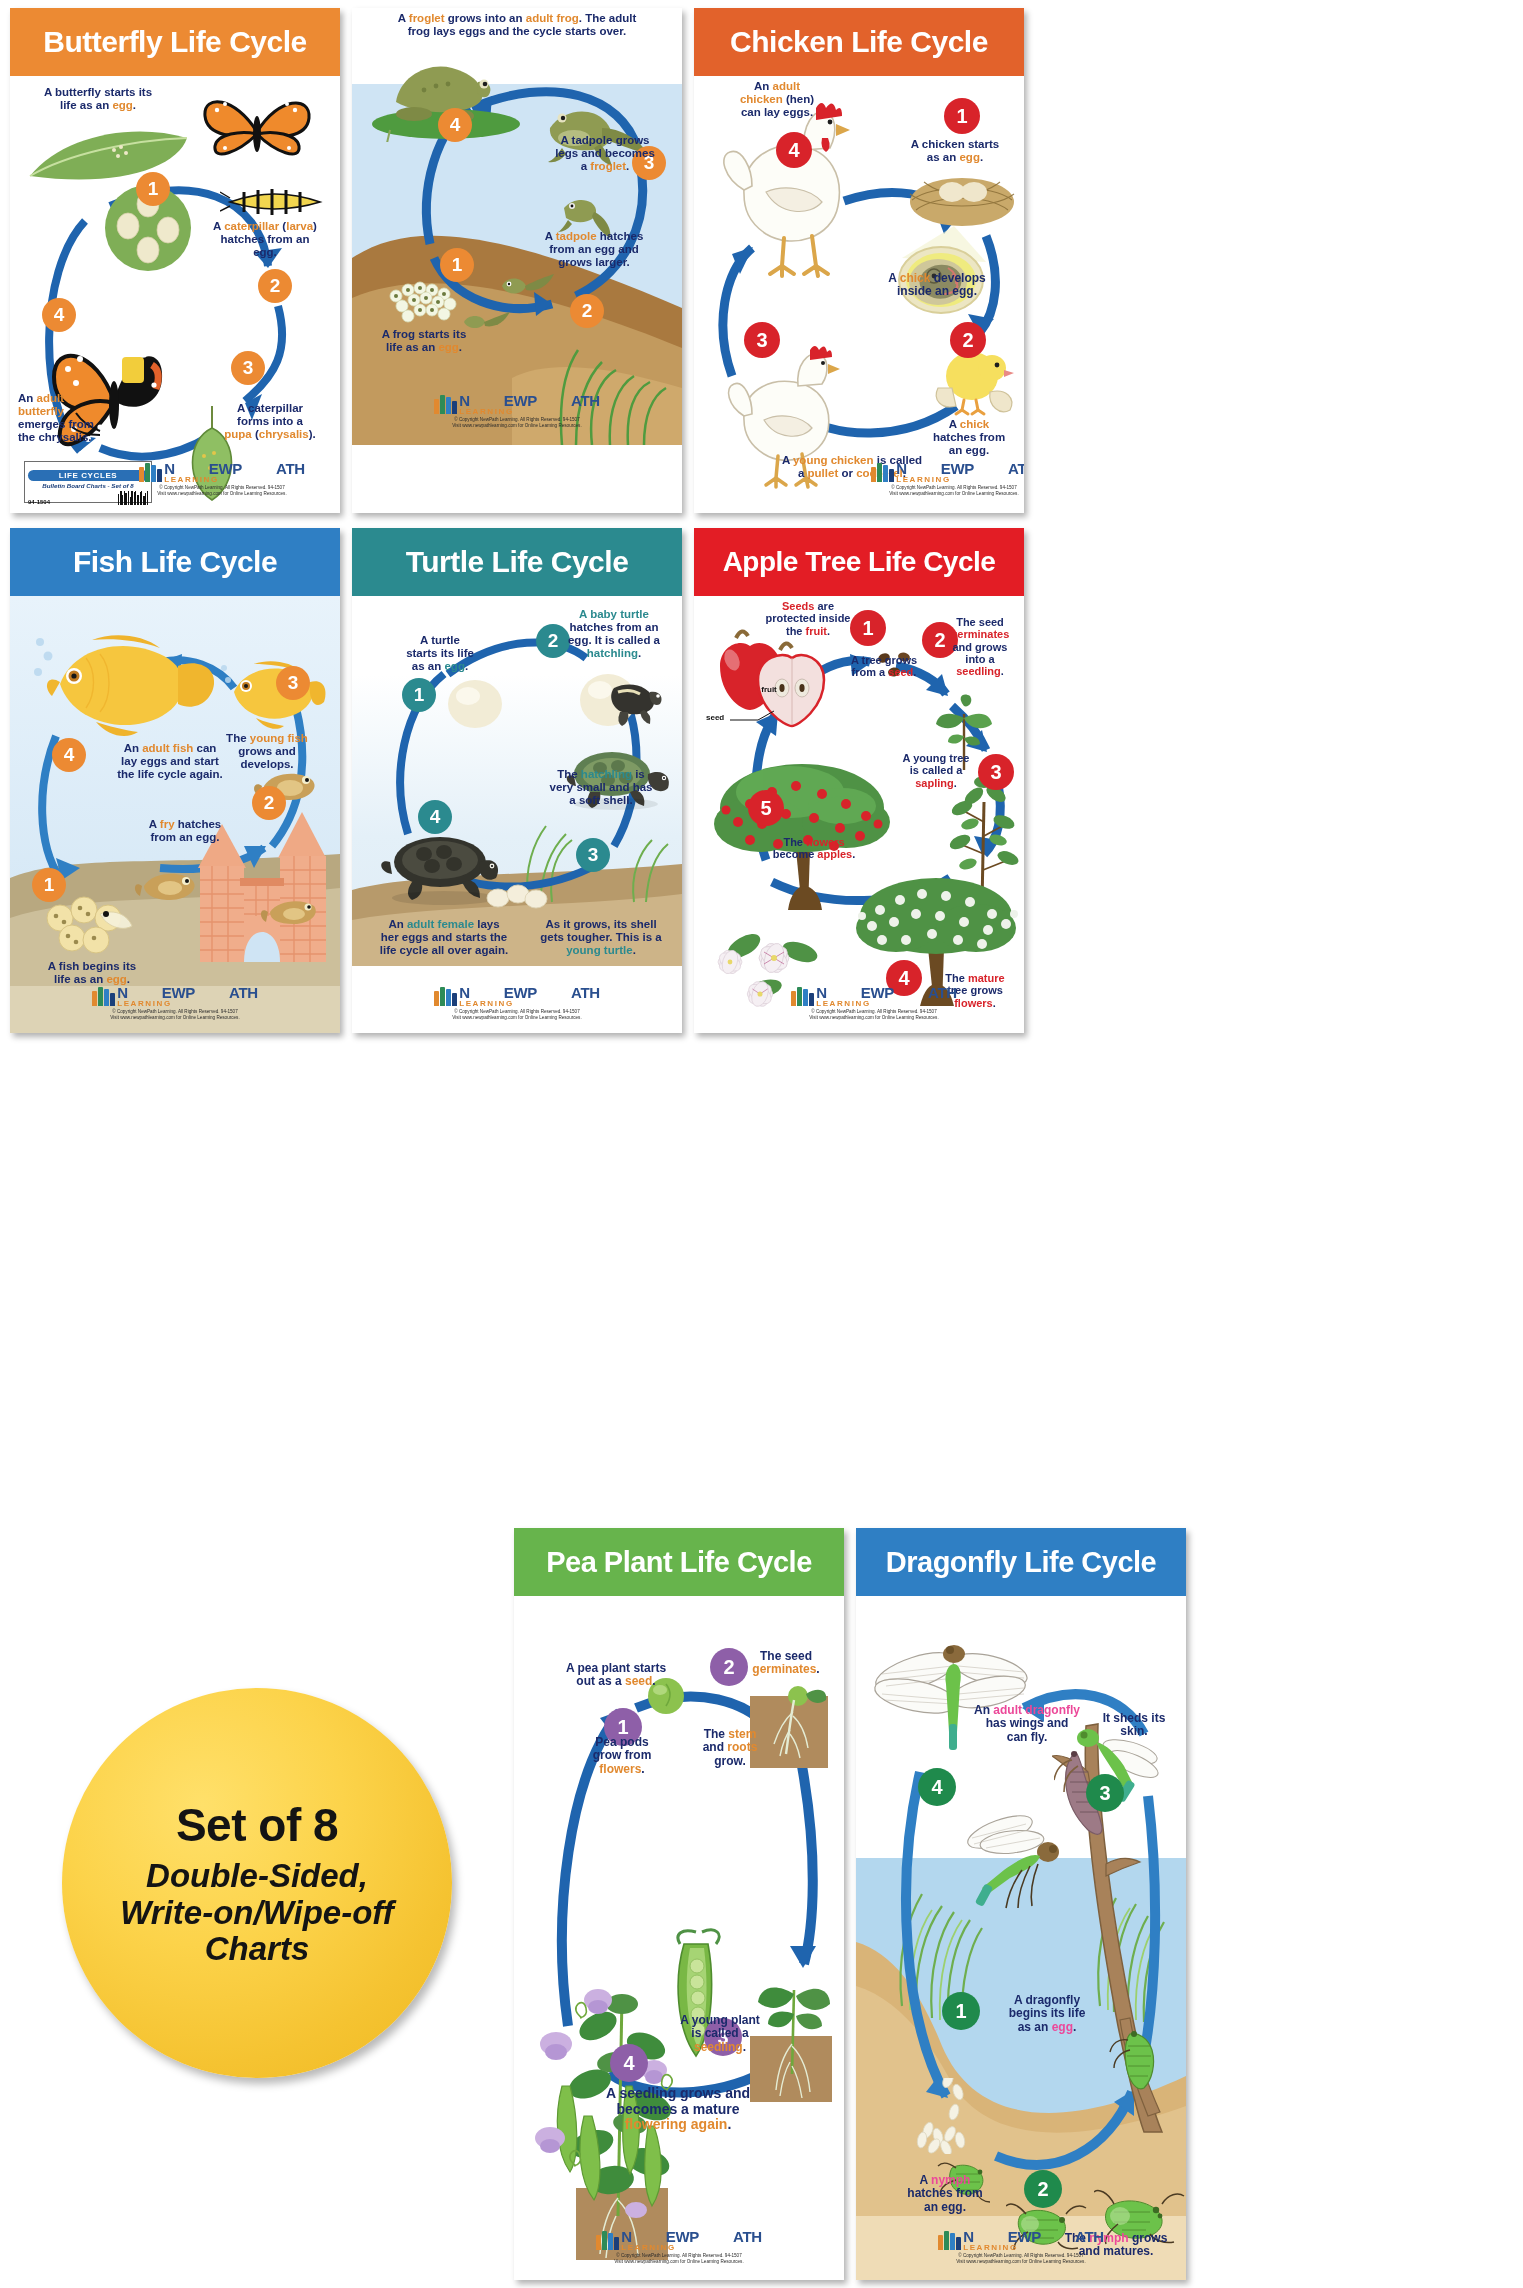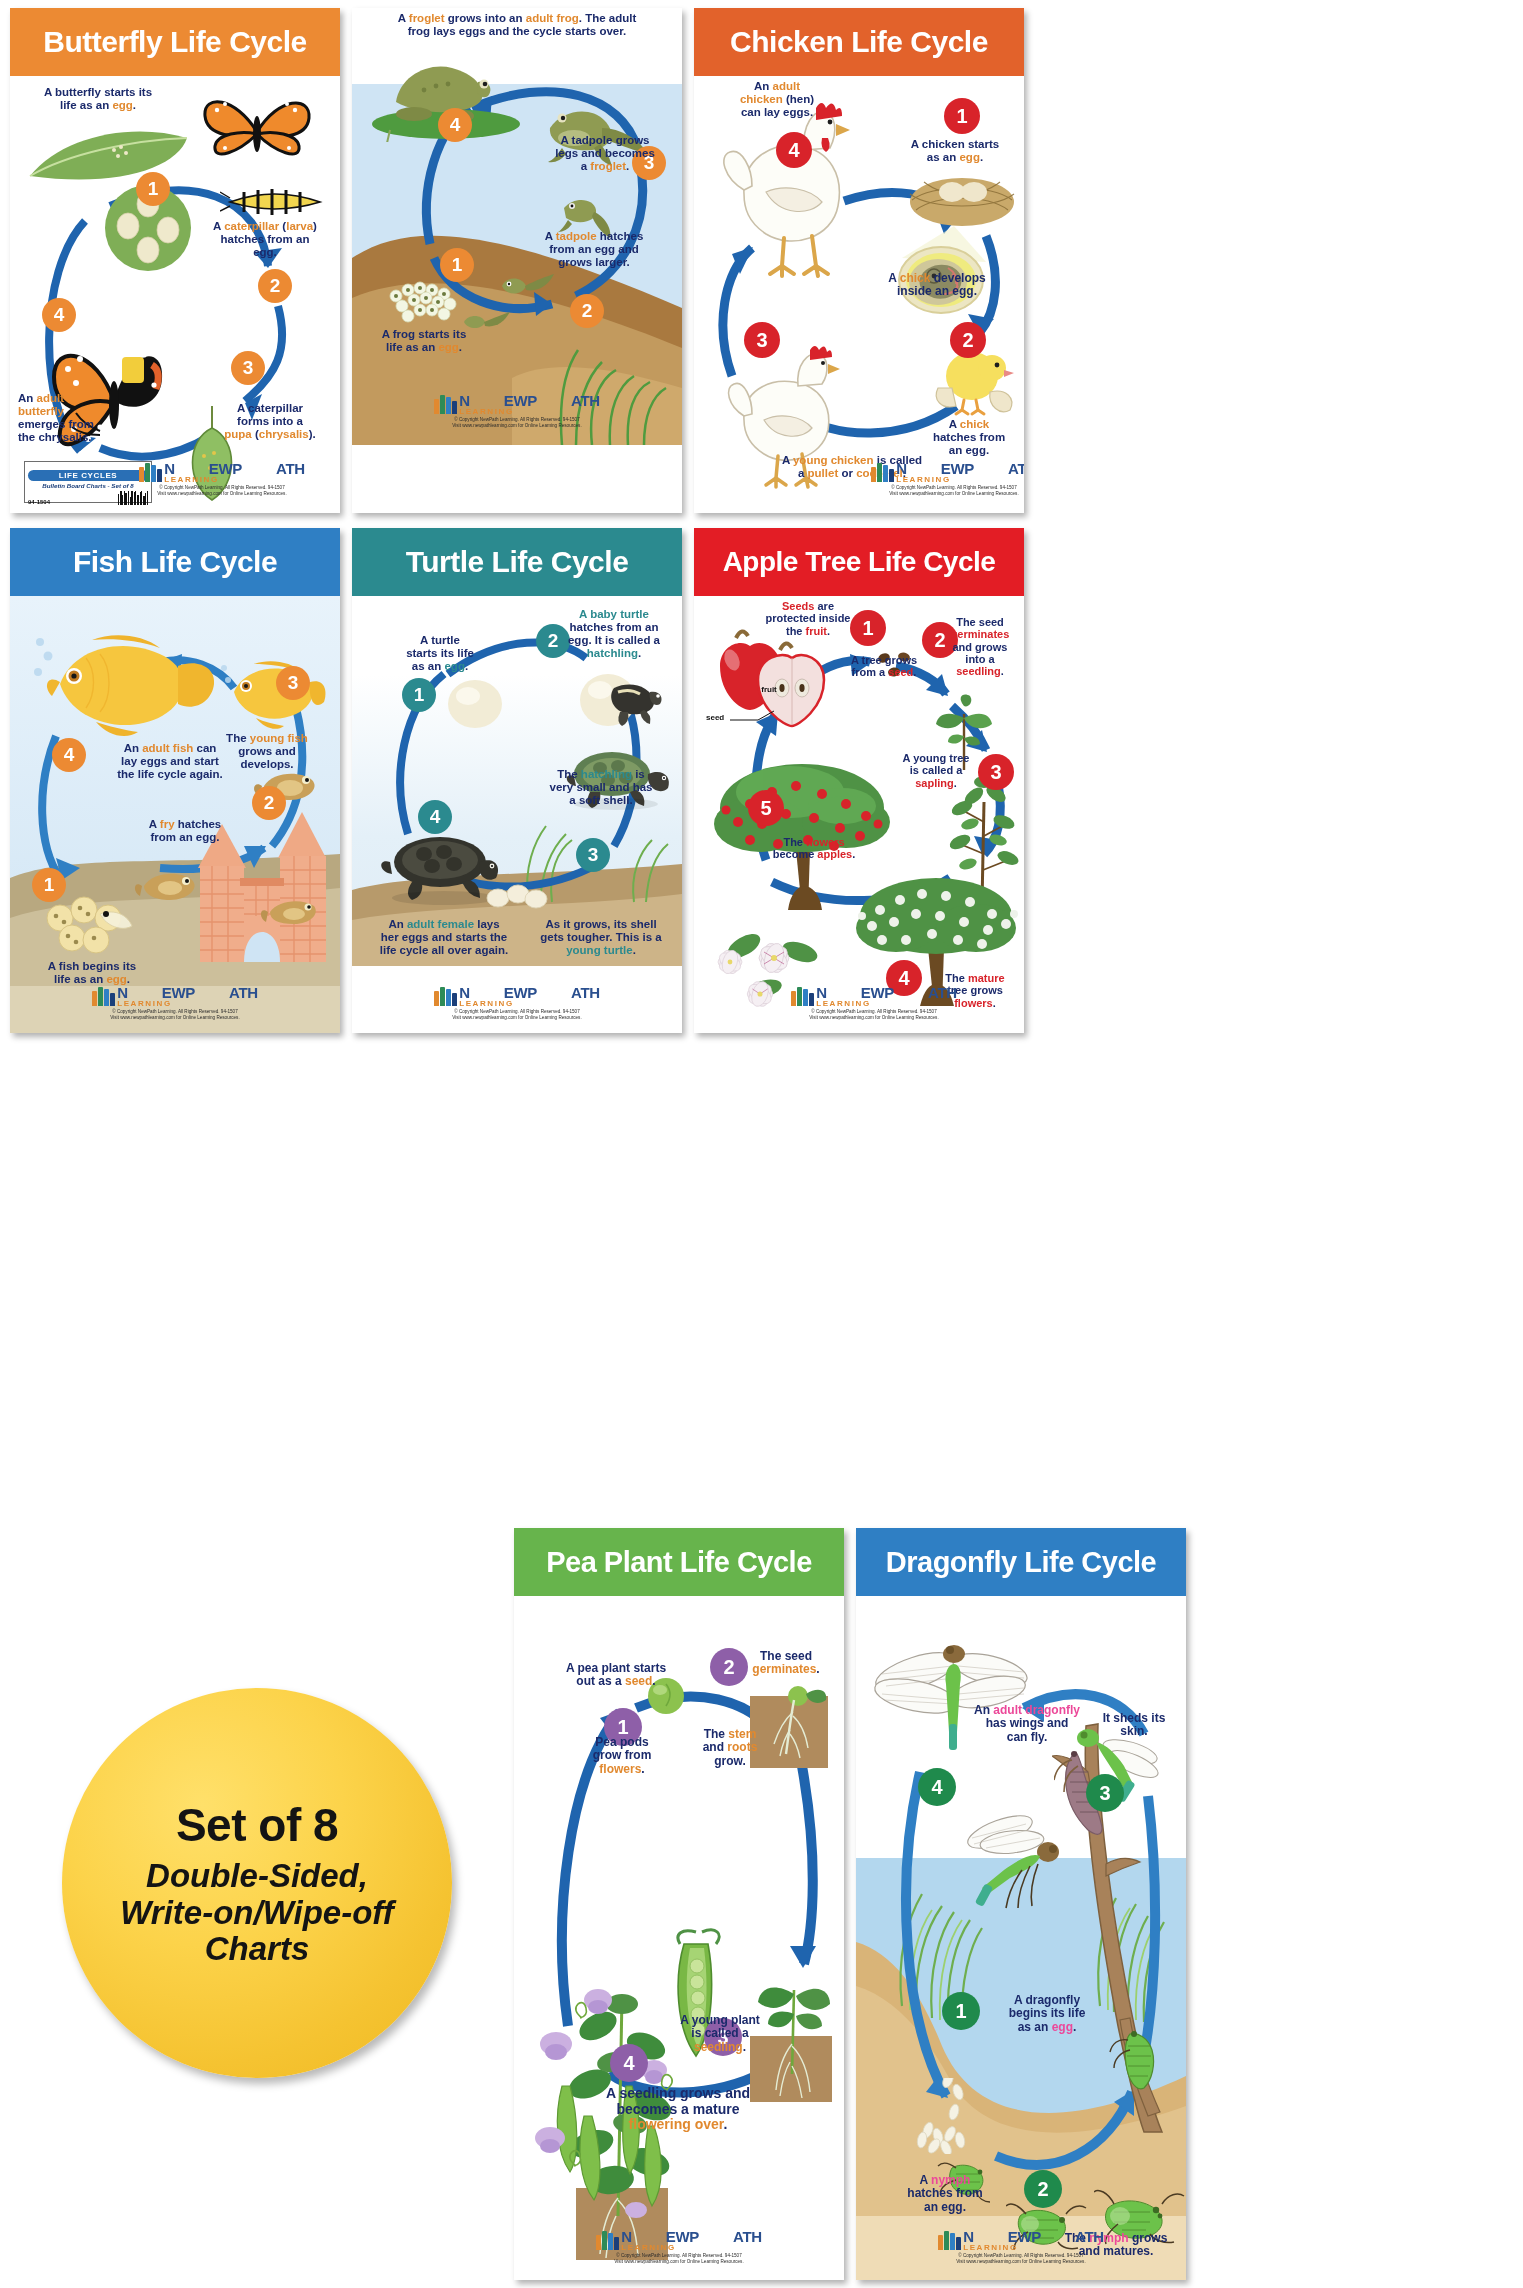--- a/index.html
+++ b/index.html
@@ -1260,21 +1260,21 @@
     <div class="cap" style="left:170px; top:132px; width:92px; font-size:12px;">
       The <span class="o">stem</span><br>and <span class="o">roots</span><br>grow.
     </div>
     <div class="cap" style="left:52px; top:140px; width:112px; font-size:12px;">
       Pea pods<br>grow from<br><span class="o">flowers</span>.
     </div>
     <div class="cap" style="left:142px; top:418px; width:128px; font-size:12px;">
       A young plant<br>is called a<br><span class="o">seedling</span>.
     </div>
     <div class="cap" style="left:66px; top:490px; width:196px; font-size:14px;">
-      A seedling grows and<br>becomes a mature<br><span class="o">flowering over</span>.
+      A seedling grows and<br>becomes a mature<br><span class="o">flowering again</span>.
     </div>
 
     <div class="logo-block" style="left:65px; top:634px;">
       <div class="logo-row">
         <div class="logo-book">
           <i style="left:0;  height:15px; background:#e1892f;"></i>
           <i style="left:6px;height:19px; background:#2e8b57;"></i>
           <i style="left:12px;height:17px;background:#2f7fc4;"></i>
           <i style="left:18px;height:13px;background:#1b3f7a;"></i>
         </div>

